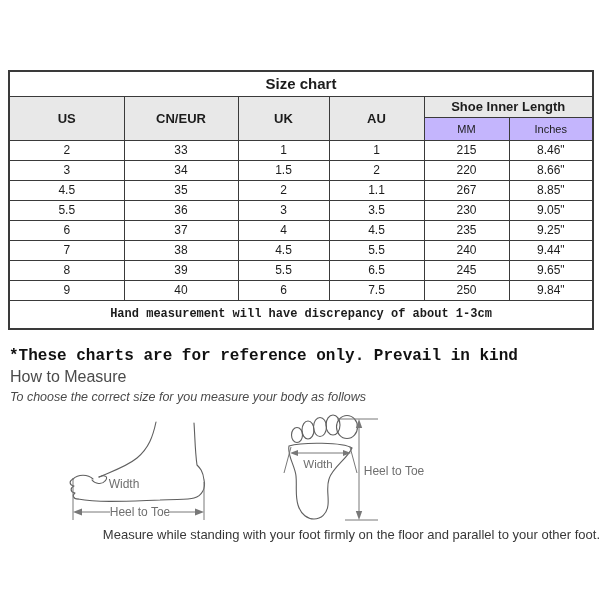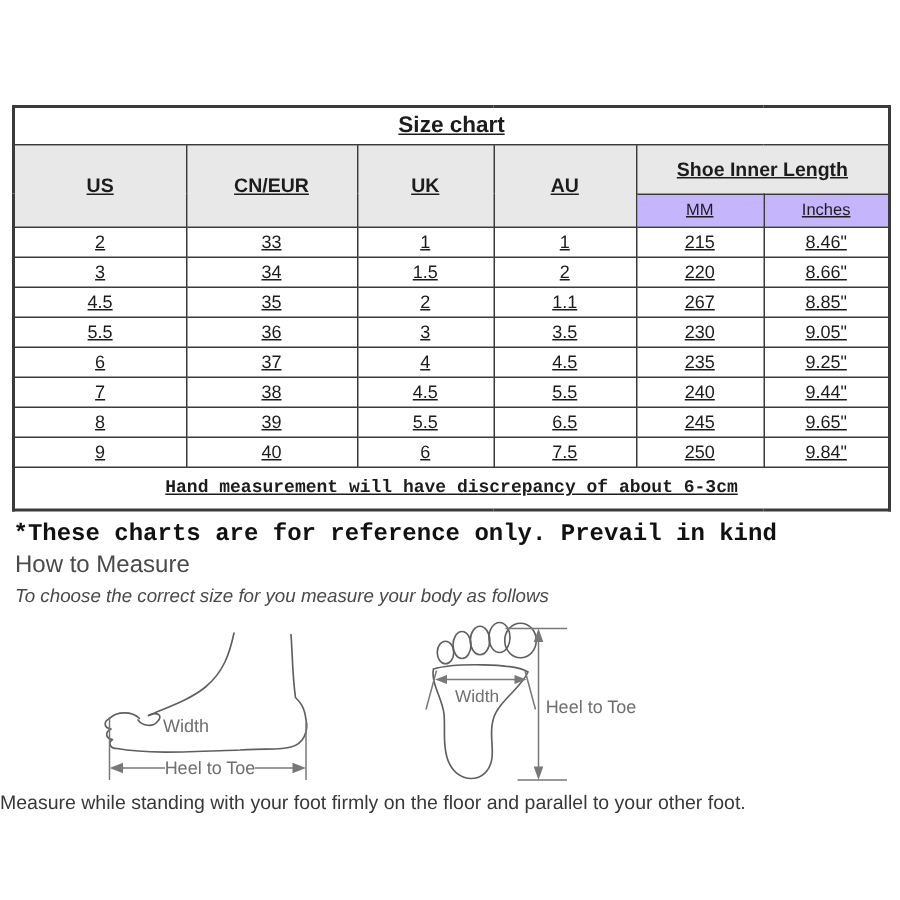--- a/index.html
+++ b/index.html
@@ -7,25 +7,25 @@
   body { position: relative; font-family: "Liberation Sans", sans-serif; }
 
   
   .chart-wrap { position: absolute; left: 8px; top: 70px; width: 584px; }
   table.size-table {
     width: 584px; table-layout: fixed; border-collapse: collapse;
     border: 2px solid #3a3a3a;
   }
   table.size-table td, table.size-table th {
     border: 1px solid #3a3a3a; text-align: center; vertical-align: middle;
-    color: #1c1c1c; overflow: hidden; white-space: nowrap; text-decoration: underline;
+    color: #1c1c1c; overflow: hidden; white-space: nowrap;
   }
   td.title-cell { height: 25px; font-size: 15px; font-weight: bold; background: #ffffff; }
   th.col-head { background: #e8e8e8; font-size: 13px; font-weight: bold; height: 44px; margin-top: 15px; }
-  th.span-head { background: #e8e8e8; font-size: 13px; font-weight: bold; height: 33px; }
+  th.span-head { background: #e8e8e8; font-size: 13px; font-weight: bold; height: 21px; }
   th.sub-head { background: #c4b5fd; font-size: 11px; font-weight: normal; height: 22px; color: #2a2a2a; }
   td.data-cell { height: 20px; font-size: 12px; color: #222; background: #fff; }
   td.note-cell {
     height: 29px; font-size: 12px; font-weight: bold;
     font-family: "Liberation Mono", monospace; color: #111; background: #fff;
   }
 
   
   .ref-note {
     position: absolute; left: 9px; top: 347px;
@@ -36,21 +36,21 @@
     position: absolute; left: 10px; top: 368px;
     font-size: 16px; font-weight: 400; color: #4a4a4a;
   }
   .htm-sub {
     position: absolute; left: 10px; top: 390px;
     font-size: 12.5px; color: #4a4a4a; font-style: italic;
   }
   .diagram { position: absolute; left: 60px; top: 408px; }
   .measure-caption {
     position: absolute; left: 0; top: 527px; width: 600px;
-    text-align: left; font-size: 13px; color: #383838;
+    text-align: right; font-size: 13px; color: #383838;
   }
   svg text { font-family: "Liberation Sans", sans-serif; fill: #6f6f6f; }
   .foot-line { fill: none; stroke: #5f5f5f; stroke-width: 1.1; stroke-linecap: round; }
   .dim-line { fill: none; stroke: #787878; stroke-width: 1; }
   .dim-fill { fill: #787878; stroke: none; }
 </style>
 </head>
 <body>
 
 <div class="chart-wrap">
@@ -140,21 +140,21 @@
           <td class="data-cell">9</td>
           <td class="data-cell">40</td>
           <td class="data-cell">6</td>
           <td class="data-cell">7.5</td>
           <td class="data-cell">250</td>
           <td class="data-cell">9.84"</td>
         </tr>
       </tbody>
     <tbody>
       <tr>
-        <td class="note-cell" colspan="6">Hand measurement will have discrepancy of about 6-3cm</td>
+        <td class="note-cell" colspan="6">Hand measurement will have discrepancy of about 1-3cm</td>
       </tr>
     </tbody>
   </table>
 </div>
 
 <div class="ref-note">*These charts are for reference only. Prevail in kind</div>
 <div class="htm-title">How to Measure</div>
 <div class="htm-sub">To choose the correct size for you measure your body as follows</div>
 
 <svg class="diagram" width="380" height="118" viewBox="0 0 380 118">

